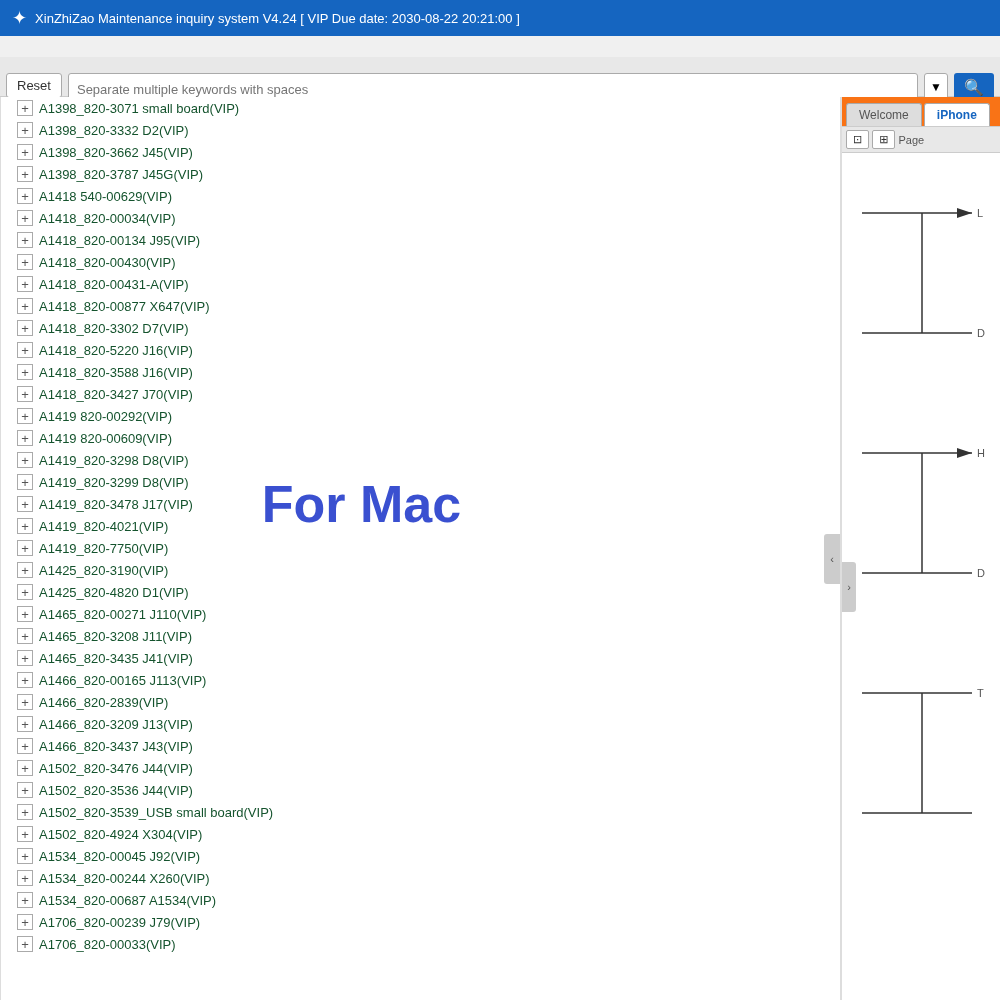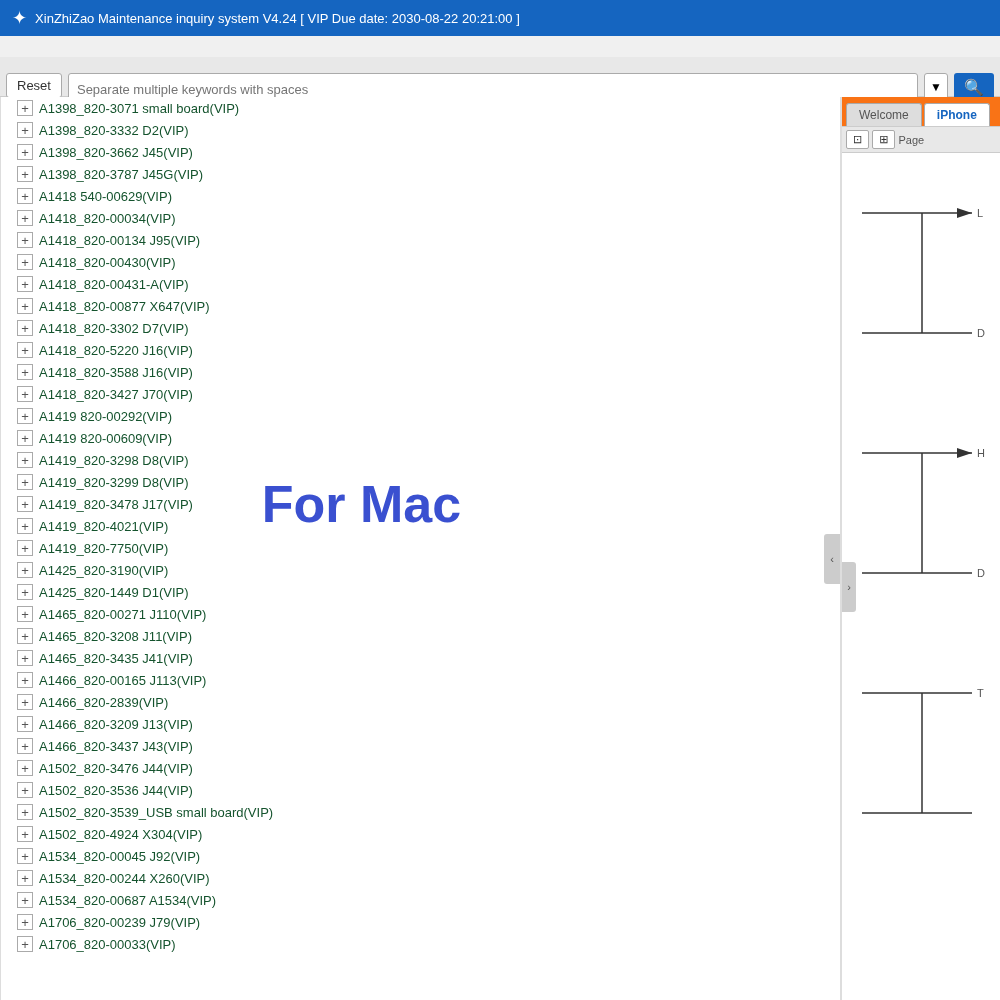--- a/index.html
+++ b/index.html
@@ -381,21 +381,21 @@
           <div class="tree-item">
             <span class="expand-icon">+</span>
             <span class="item-label">A1419_820-7750(VIP)</span>
           </div>
           <div class="tree-item">
             <span class="expand-icon">+</span>
             <span class="item-label">A1425_820-3190(VIP)</span>
           </div>
           <div class="tree-item">
             <span class="expand-icon">+</span>
-            <span class="item-label">A1425_820-1449 D1(VIP)</span>
+            <span class="item-label">A1425_820-4820 D1(VIP)</span>
           </div>
           <div class="tree-item">
             <span class="expand-icon">+</span>
             <span class="item-label">A1465_820-00271 J110(VIP)</span>
           </div>
           <div class="tree-item">
             <span class="expand-icon">+</span>
             <span class="item-label">A1465_820-3208 J11(VIP)</span>
           </div>
           <div class="tree-item">

